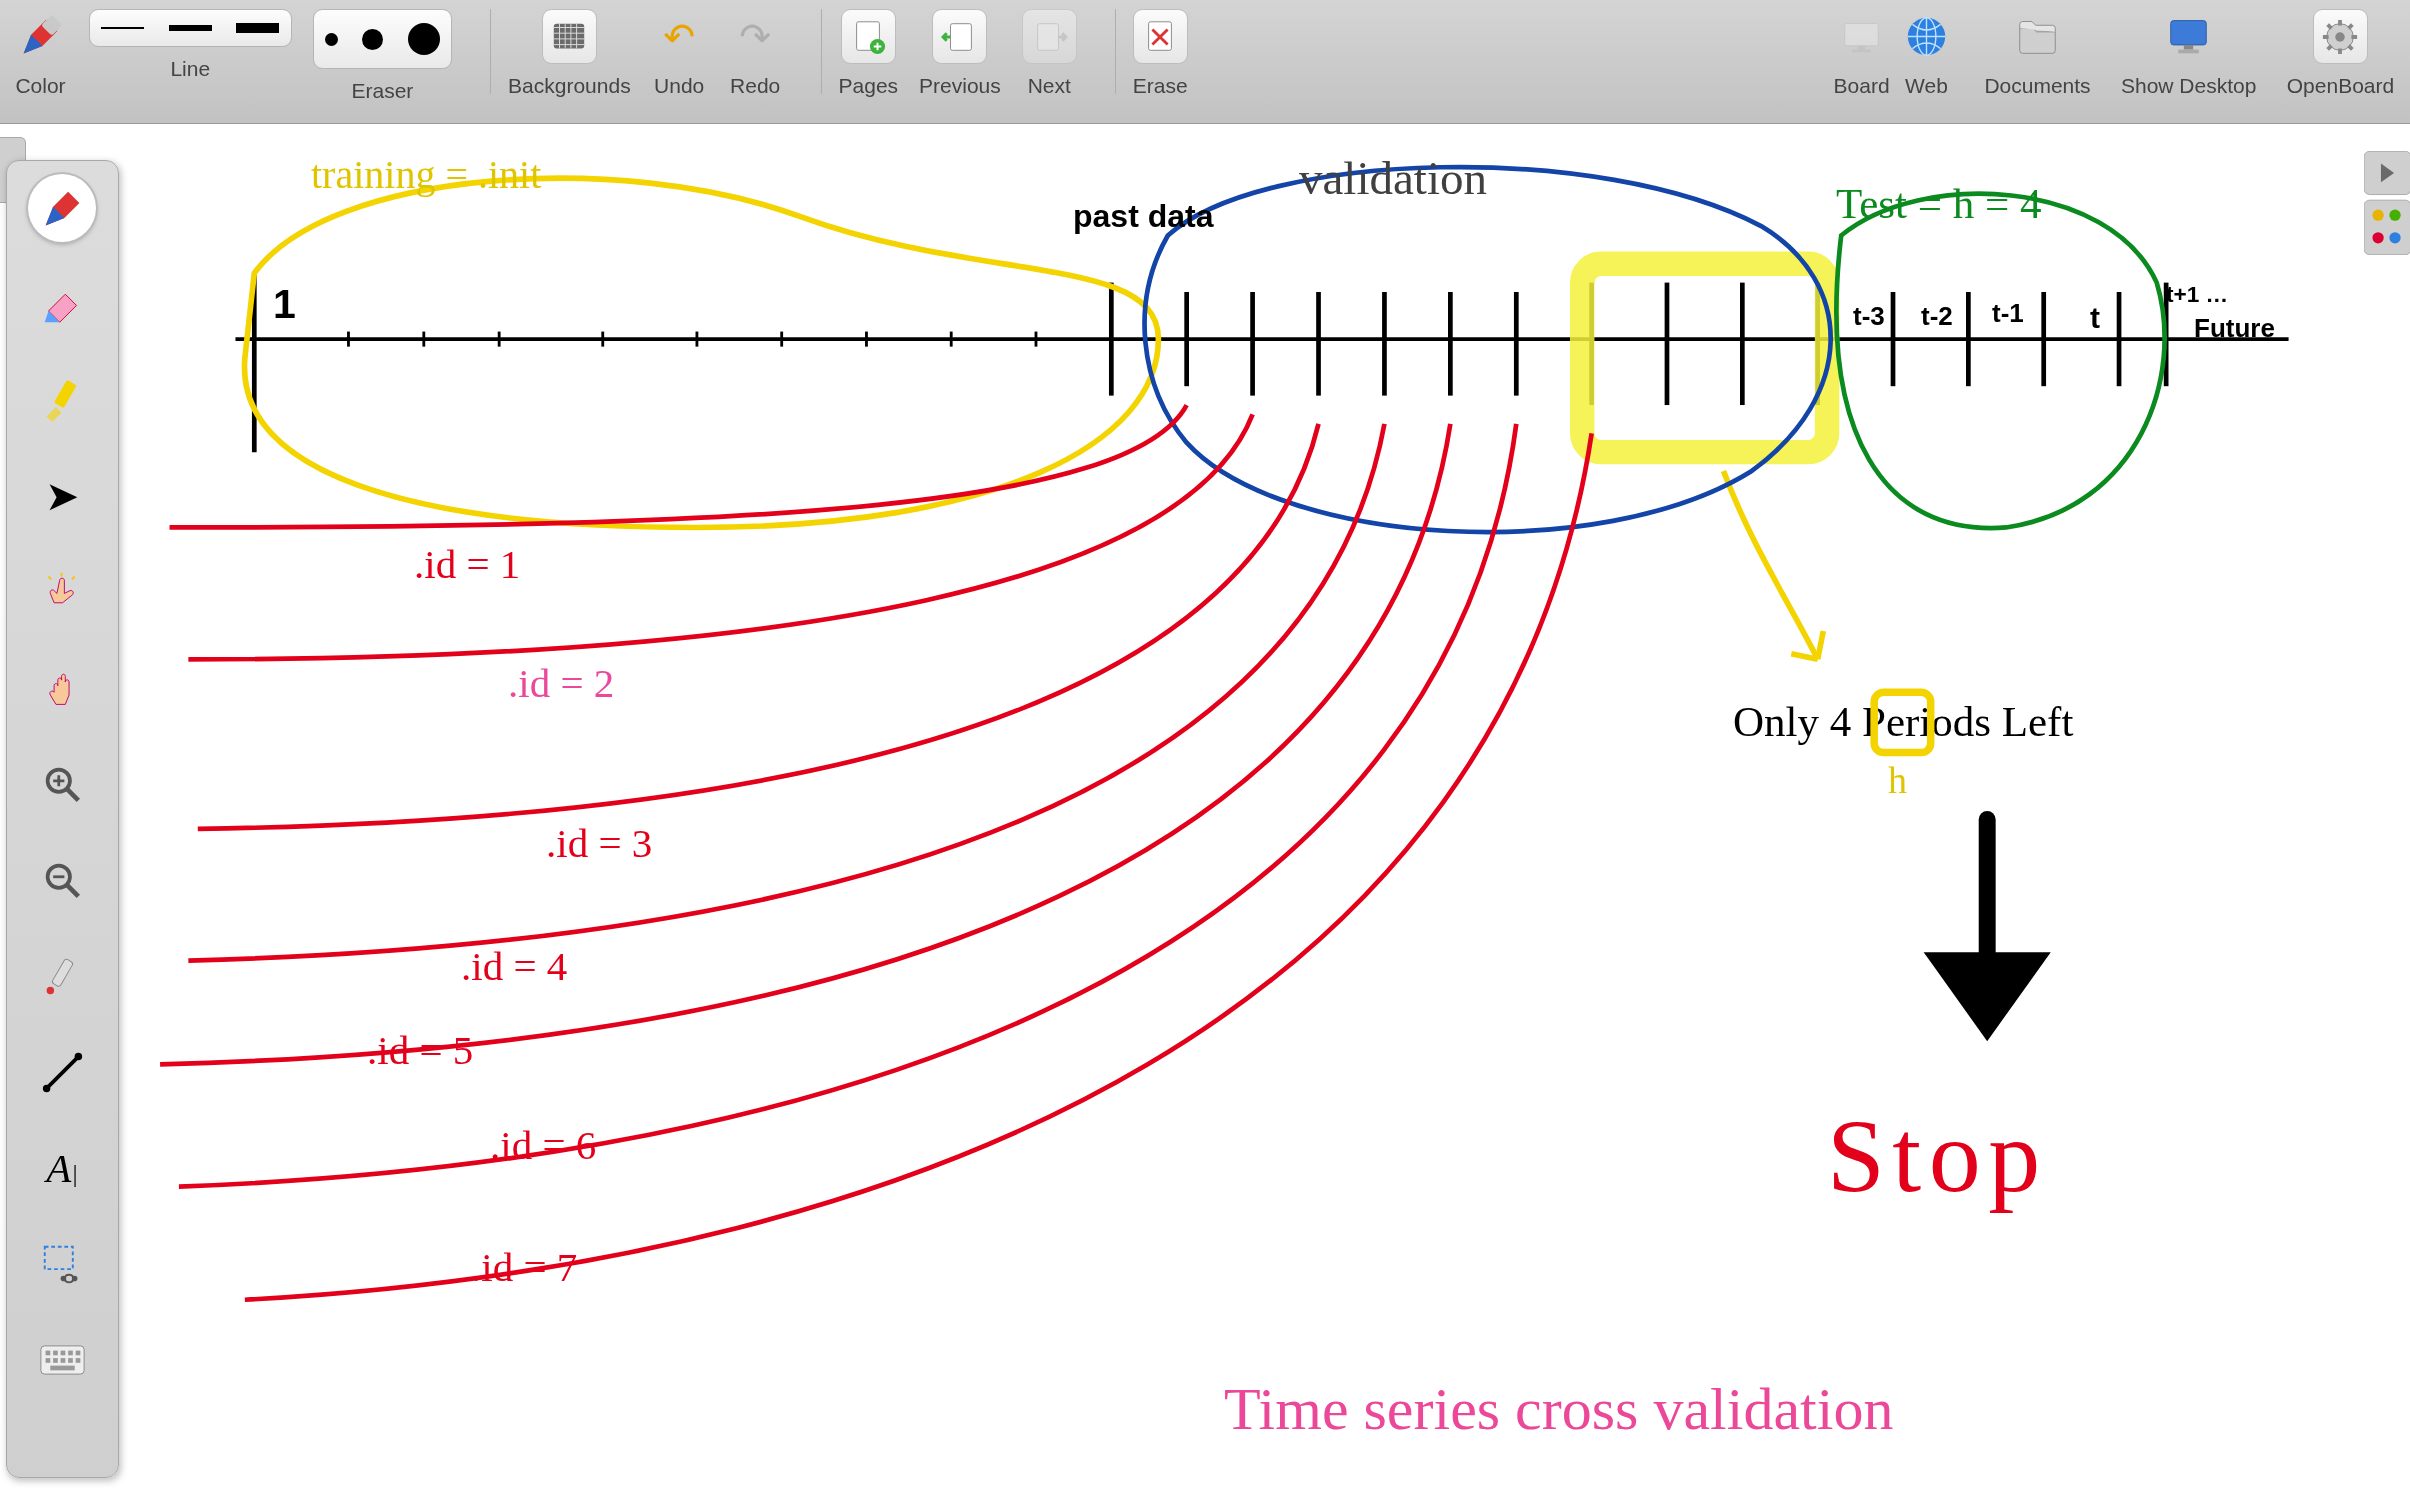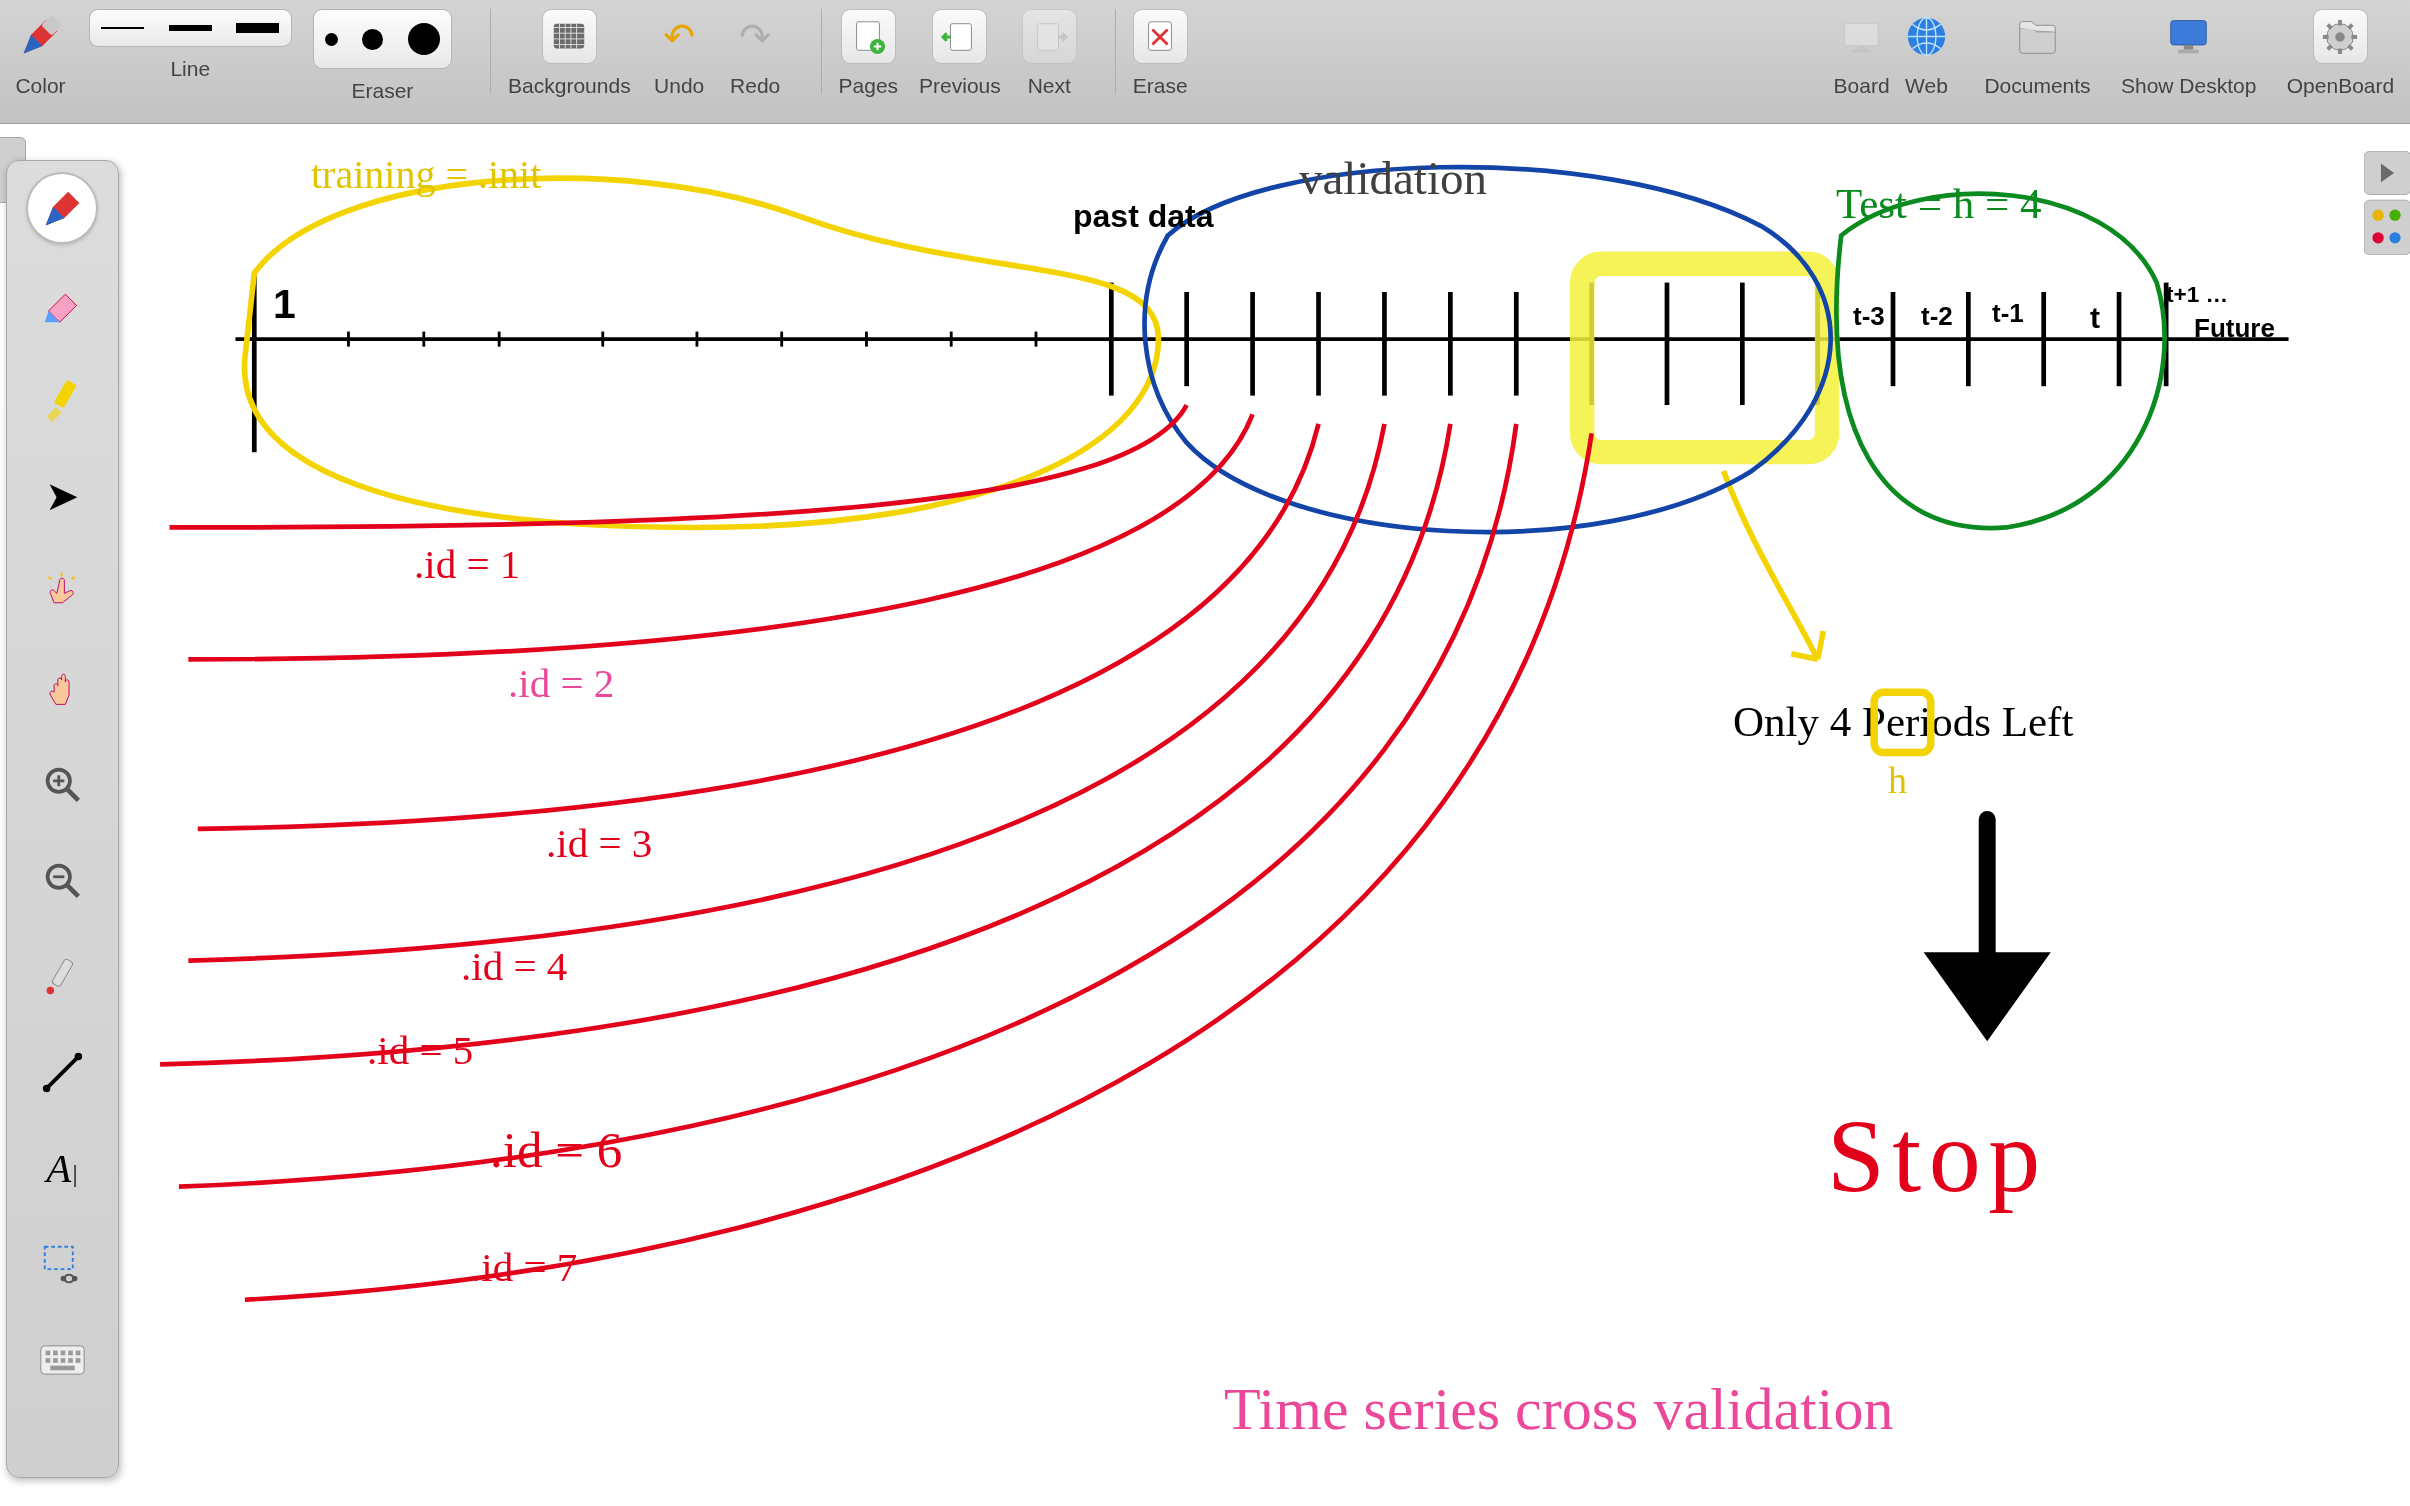--- a/index.html
+++ b/index.html
@@ -441,21 +441,21 @@
 <span class="typed" style="left:1992px; top:298px; font-size:26px">t-1</span>
 <span class="typed" style="left:2090px; top:301px; font-size:30px">t</span>
 <span class="typed" style="left:2166px; top:282px; font-size:22.6px">t+1 …</span>
 <span class="typed" style="left:2194px; top:313px; font-size:26px">Future</span>
 
 <span class="hw" style="left:414px; top:540px; color:#e3001b; font-size:41px">.id = 1</span>
 <span class="hw" style="left:508px; top:659px; color:#ec4899; font-size:41px">.id = 2</span>
 <span class="hw" style="left:546px; top:819px; color:#e3001b; font-size:41px">.id = 3</span>
 <span class="hw" style="left:461px; top:942px; color:#e3001b; font-size:41px">.id = 4</span>
 <span class="hw" style="left:367px; top:1026px; color:#e3001b; font-size:41px">.id = 5</span>
-<span class="hw" style="left:490px; top:1121px; color:#e3001b; font-size:51px">.id = 6</span>
+<span class="hw" style="left:490px; top:1121px; color:#e3001b; font-size:41px">.id = 6</span>
 <span class="hw" style="left:471px; top:1243px; color:#e3001b; font-size:41px">.id = 7</span>
 
 <span class="hw" style="left:1733px; top:697px; color:#000; font-size:43px">Only 4 Periods Left</span>
 
 <svg class="draw" viewBox="0 0 2560 1600">
     <rect x="1990" y="735" width="60" height="64" rx="10" fill="none" stroke="#f4d400" stroke-width="8"></rect>
   </svg>
 <span class="hw" style="left:1888px; top:758px; color:#e0c400; font-size:38px">h</span>
 
 <span class="hw" style="left:1827px; top:1096px; color:#e3001b; font-size:104px; letter-spacing:7.5px">Stop</span>

